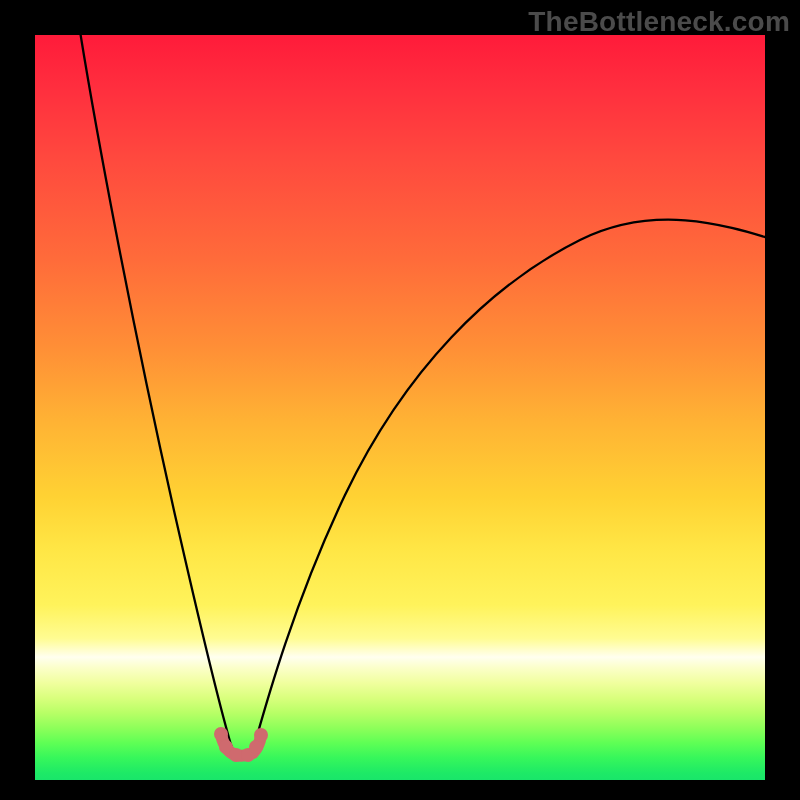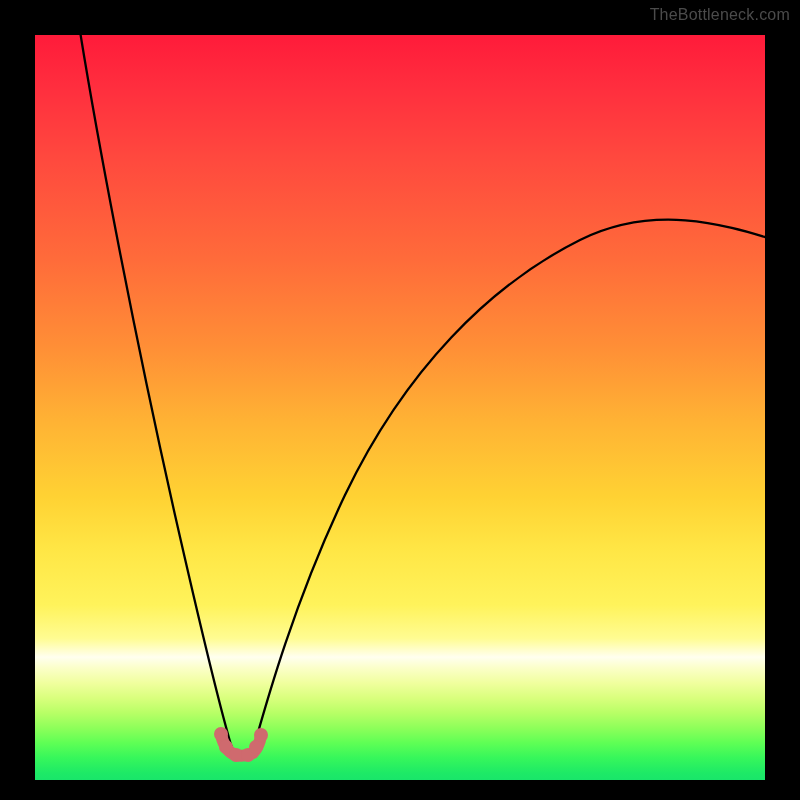--- a/index.html
+++ b/index.html
@@ -17,22 +17,22 @@
     left: 0;
     width: 800px;
     height: 800px;
     background: #000000;
   }
   .watermark {
     position: absolute;
     top: 6px;
     right: 10px;
     color: #4b4b4b;
-    font-size: 16px;
-    font-weight: 400;
+    font-size: 28px;
+    font-weight: 700;
     letter-spacing: 0.2px;
     z-index: 5;
   }
   .plot {
     position: absolute;
     top: 35px;
     left: 35px;
     width: 730px;
     height: 745px;
     overflow: hidden;

